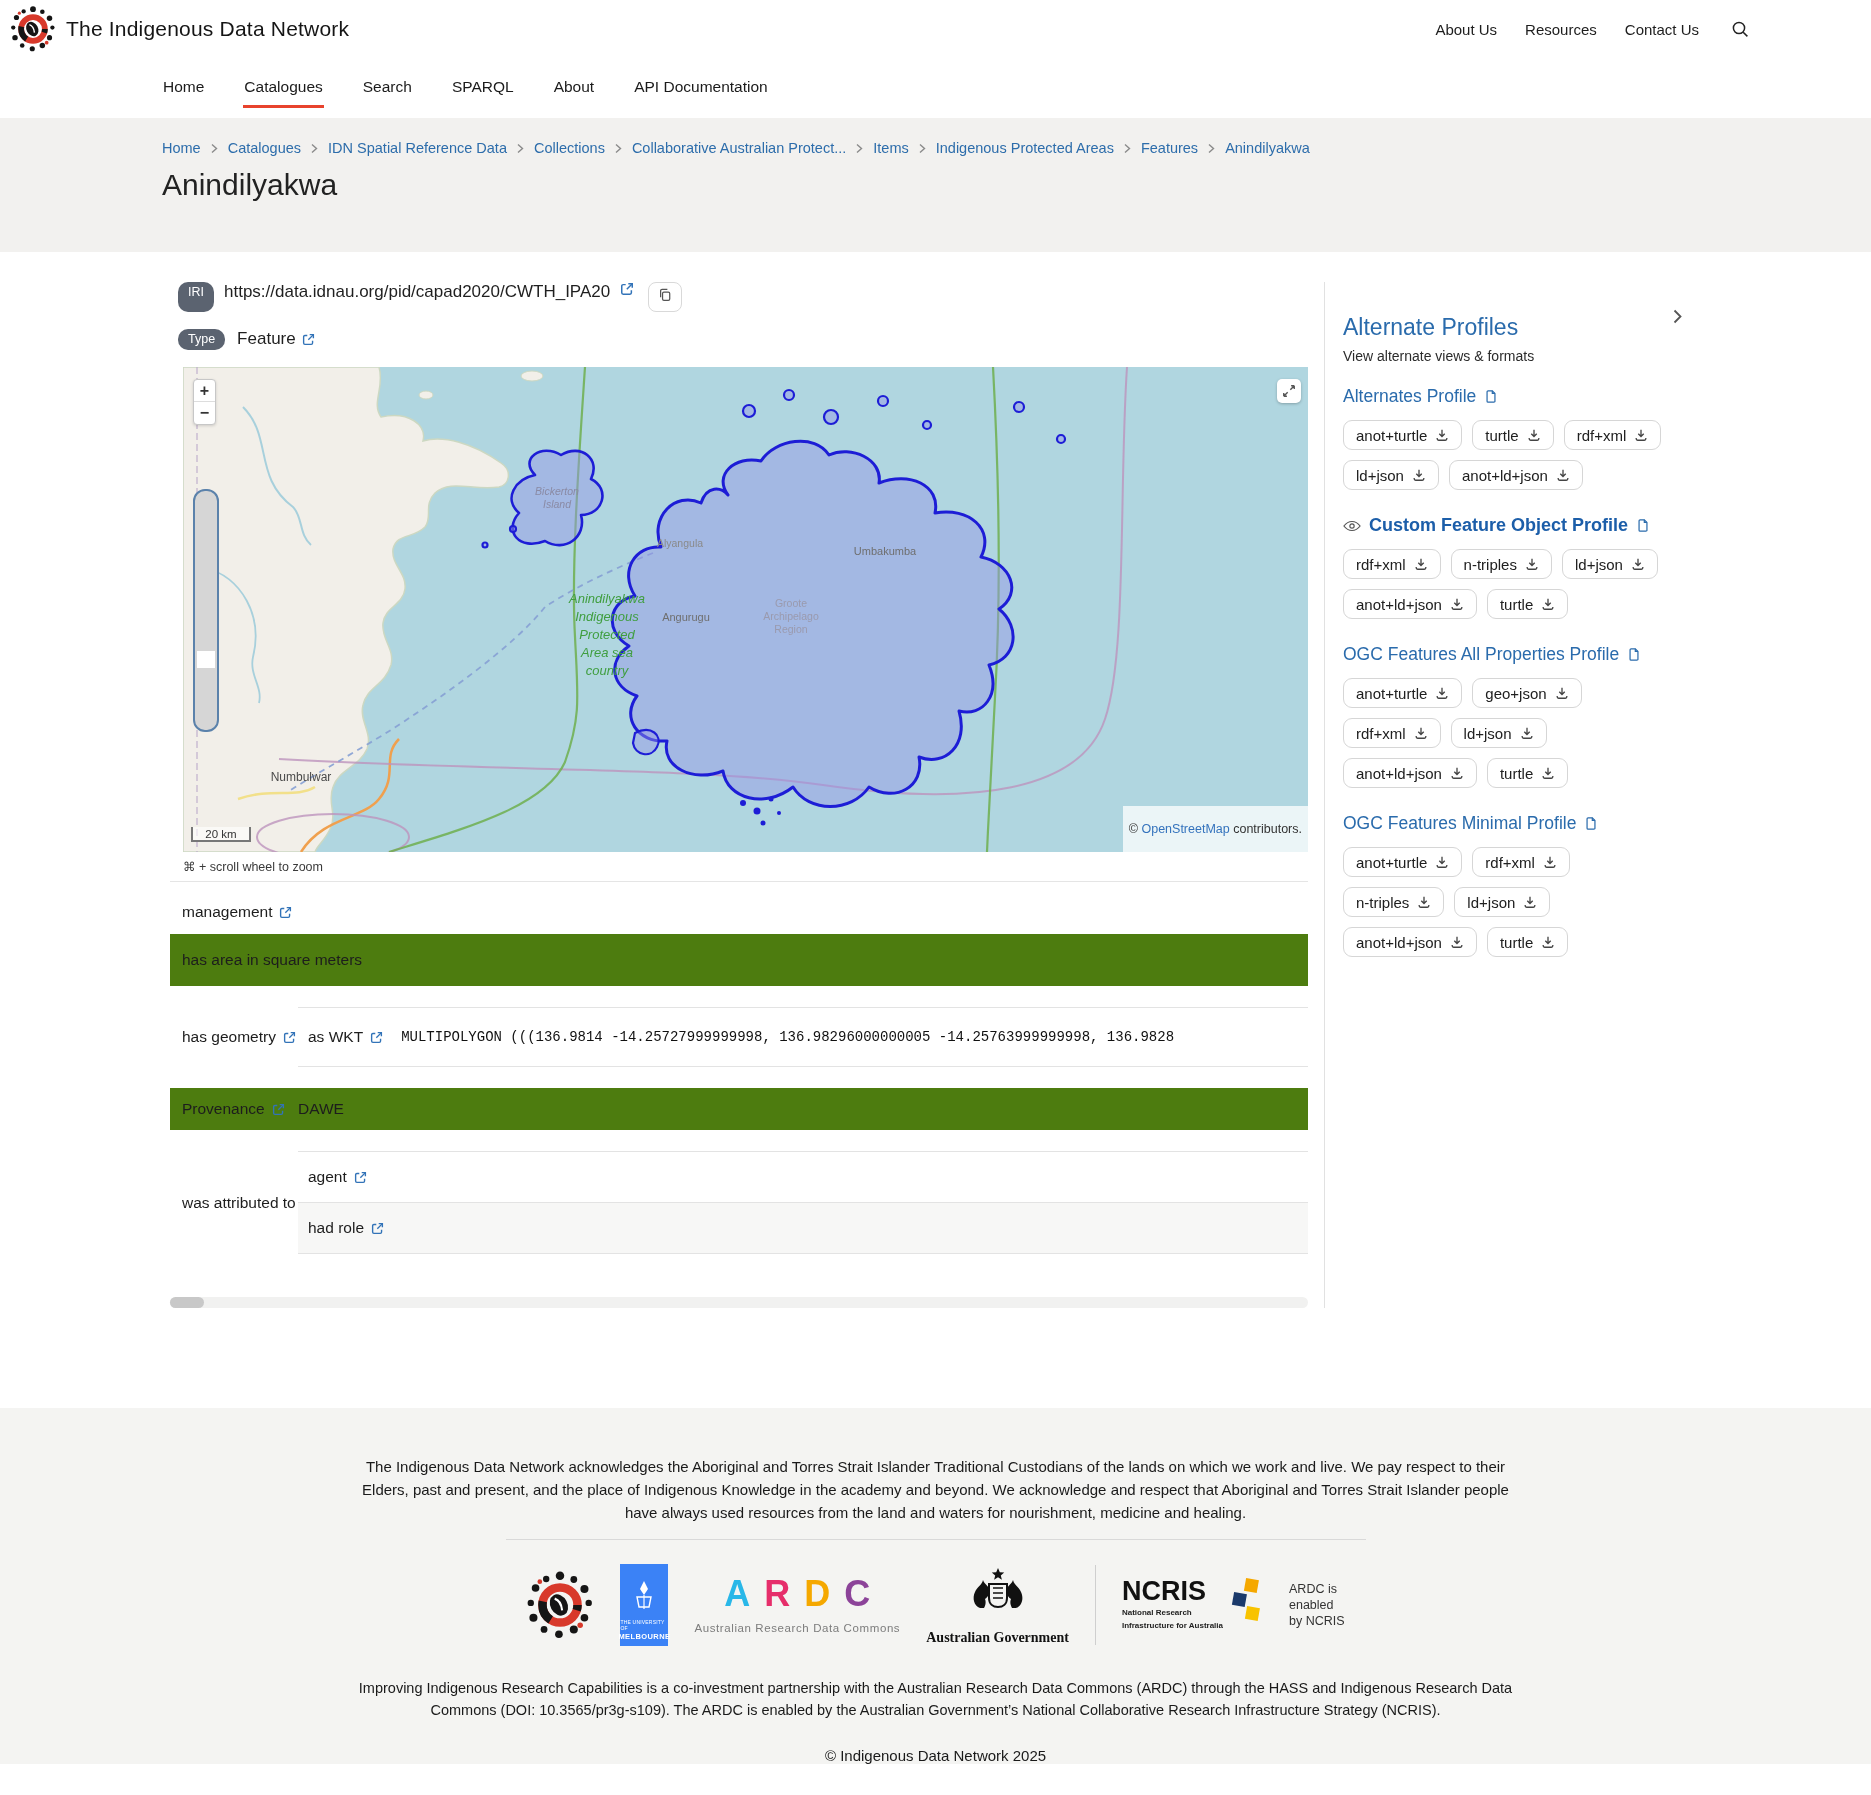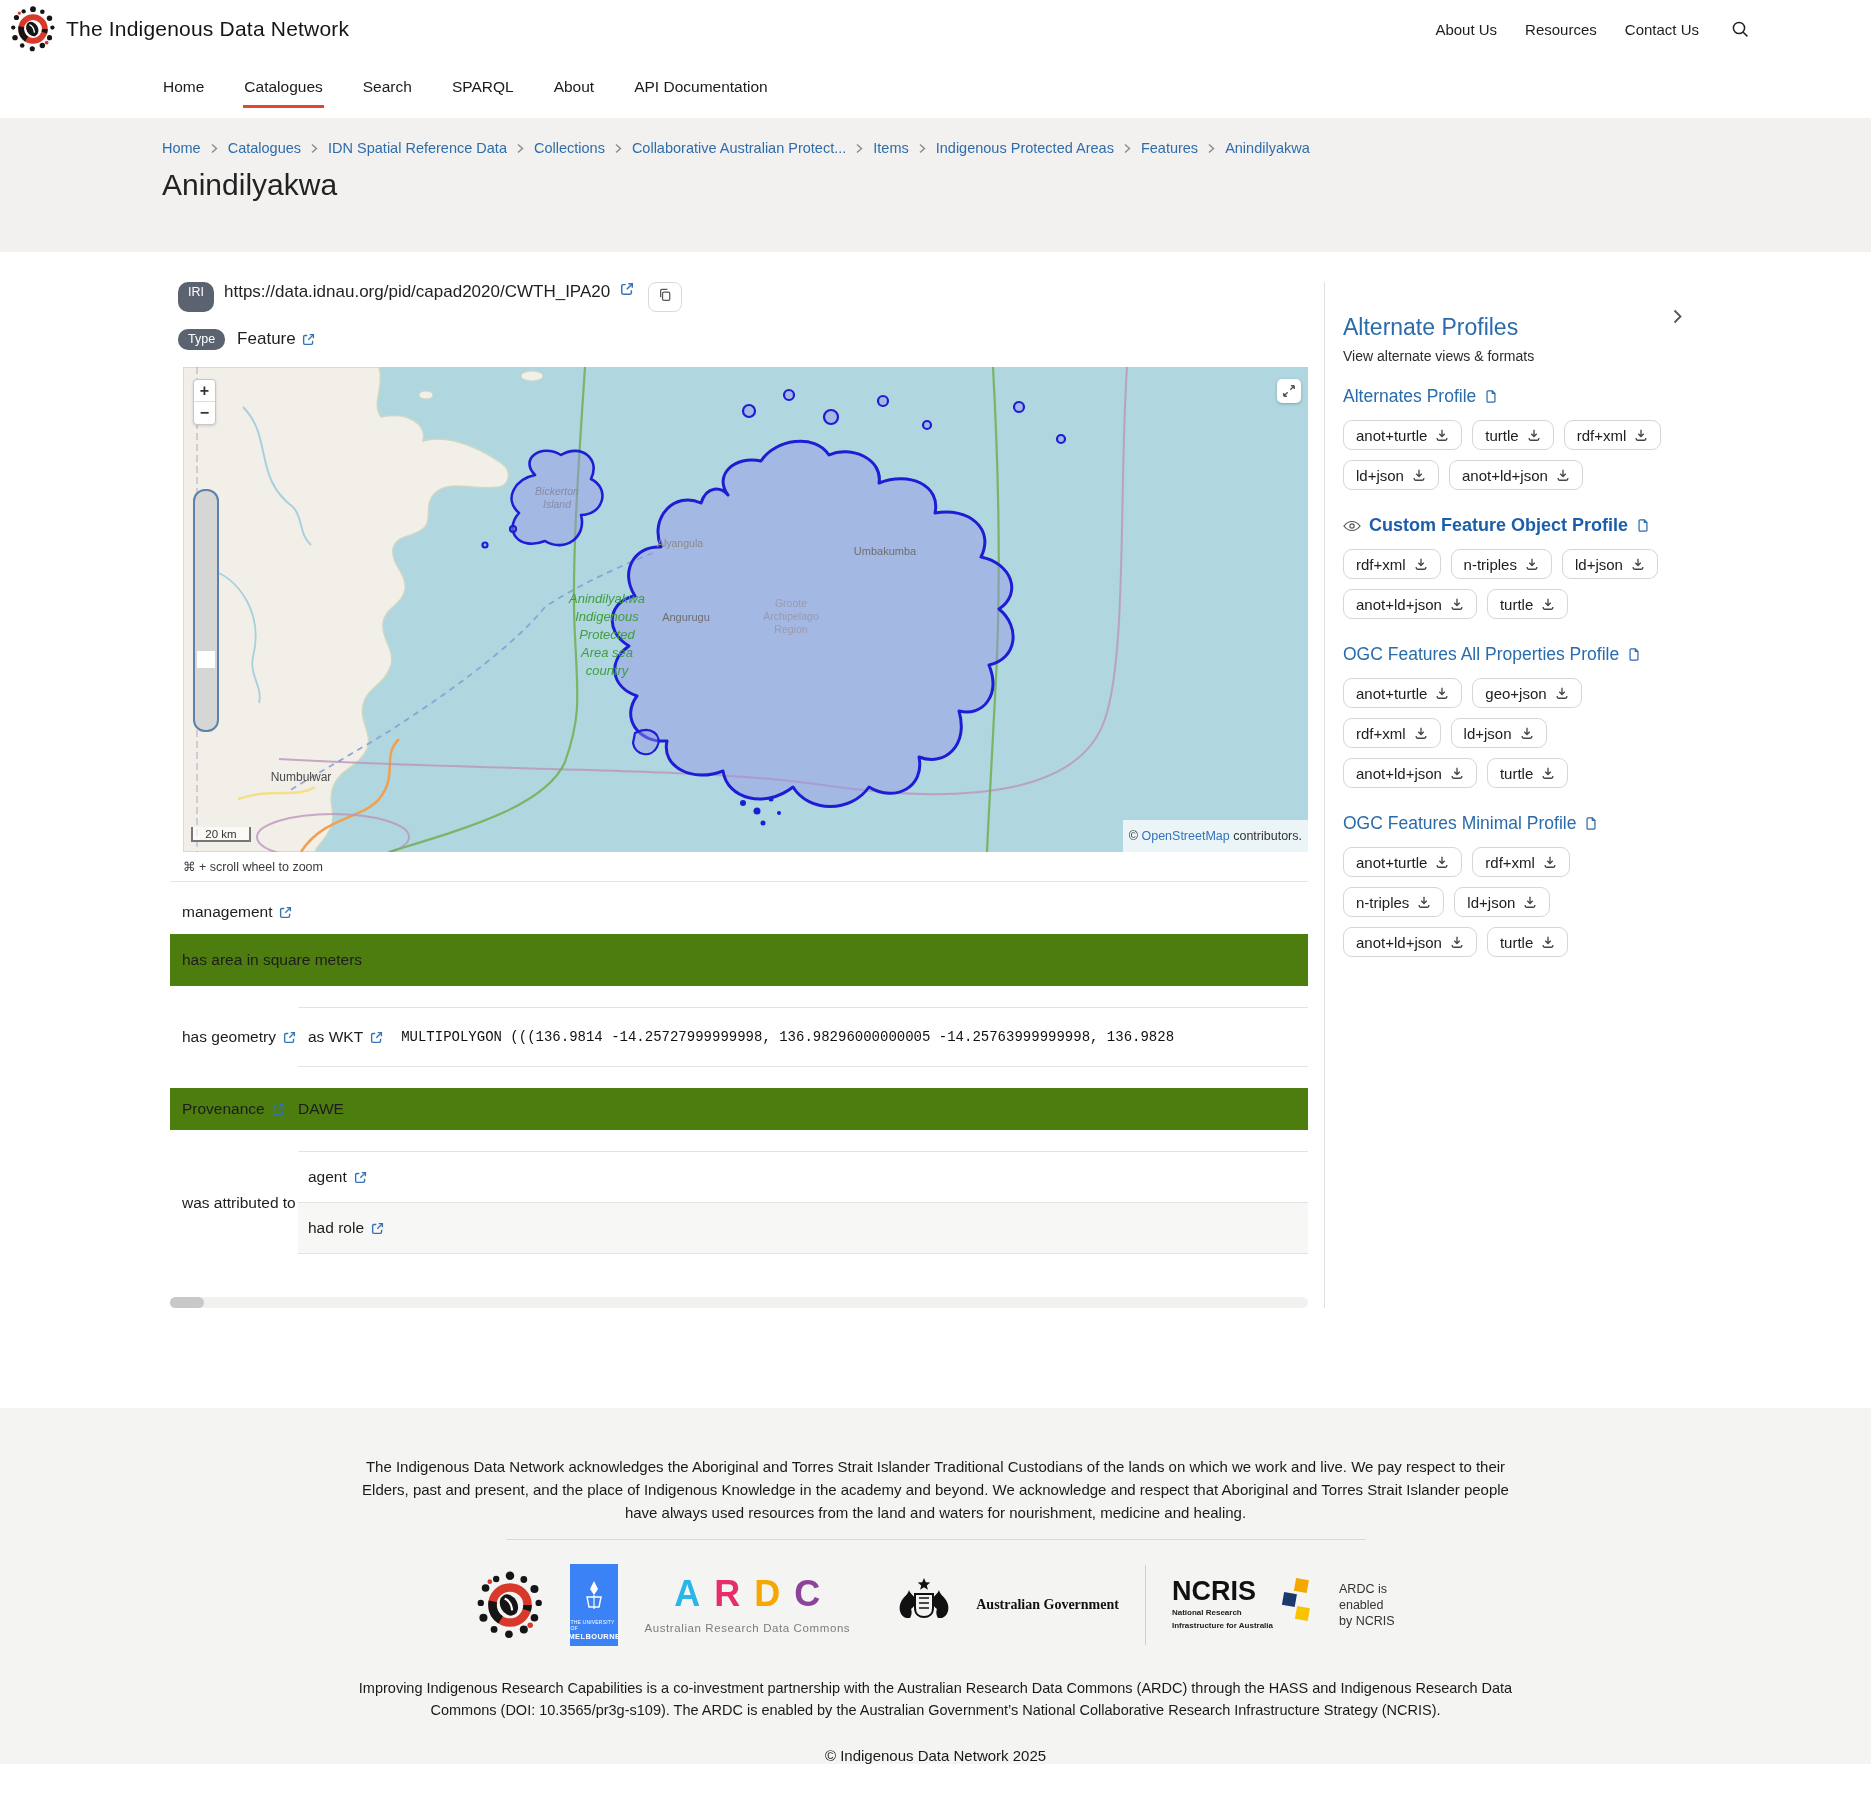--- a/index.html
+++ b/index.html
@@ -49,21 +49,21 @@
   
   .map { position:relative; margin:15px 0 0 13px; width:1125px; height:485px; background:#b0d6e0; overflow:hidden; }
   .map svg.geo { position:absolute; inset:0; }
   .zoom-ctl { position:absolute; left:10px; top:12px; width:23px; border:1px solid #c7c7c7; border-radius:4px; background:#fff; overflow:hidden; box-shadow:0 1px 3px rgba(0,0,0,.15); }
   .zoom-ctl div { height:22px; line-height:21px; text-align:center; font-size:16px; font-weight:bold; color:#333; cursor:pointer; }
   .zoom-ctl div:first-child { border-bottom:1px solid #ddd; }
   .vslider { position:absolute; left:10px; top:122px; width:26px; height:243px; background:#d6d6d6; border:2px solid #5b82ab; border-radius:12px; }
   .vslider .handle { position:absolute; left:2px; right:2px; top:160px; height:17px; background:#fff; }
   .expand-btn { position:absolute; right:7px; top:12px; width:24px; height:24px; background:#fff; border-radius:5px; box-shadow:0 1px 3px rgba(0,0,0,.25); display:flex; align-items:center; justify-content:center; cursor:pointer; }
   .scalebar { position:absolute; left:8px; bottom:10px; width:60px; padding:1px 0 0; text-align:center; font-size:11.5px; color:#333; background:rgba(255,255,255,.6); border:2px solid #777; border-top:none; }
-  .attribution { position:absolute; right:0; bottom:0; background:rgba(255,255,255,.75); padding:9px 6px; font-size:12.5px; color:#333; }
+  .attribution { position:absolute; right:0; bottom:0; background:rgba(255,255,255,.75); padding:16px 6px; font-size:12.5px; color:#333; }
   .attribution a { color:#3473bd; }
   .map-hint { margin:5px 0 0 0; padding:2px 0 7px 13px; font-size:12.5px; color:#3a3a3a; border-bottom:1px solid #e5e5e5; width:1138px; }
 
   
   .ptable { margin-top:8px; width:1138px; font-size:15.5px; }
   .prow { display:flex; }
   .prow.gray { background:#4d7c0f; }
   .plabel { width:128px; flex:none; padding-left:12px; display:flex; align-items:center; gap:7px; color:#1d1d1d; }
   .plabel span { white-space:nowrap; }
   .pval { flex:1; min-width:0; white-space:nowrap; overflow:hidden; }
@@ -101,21 +101,21 @@
   .uom { width:48px; height:82px; background:#3b82f6; display:flex; flex-direction:column; align-items:center; justify-content:flex-end; padding-bottom:5px; }
   .uom-l1 { color:#fff; font-size:5px; letter-spacing:.2px; }
   .uom-l2 { color:#fff; font-size:7.5px; font-weight:bold; letter-spacing:.4px; margin-top:1px; }
   .ardc { display:flex; flex-direction:column; align-items:center; gap:10px; }
   .ardc-letters { display:flex; gap:14px; font-weight:bold; font-size:36px; line-height:1; }
   .ardc-letters span:nth-child(1){ color:#29b7e8; }
   .ardc-letters span:nth-child(2){ color:#e62e6b; }
   .ardc-letters span:nth-child(3){ color:#f5a800; }
   .ardc-letters span:nth-child(4){ color:#8c4399; }
   .ardc-caption { font-size:11.5px; color:#7c7c7c; letter-spacing:.6px; }
-  .ausgov { display:flex; flex-direction:row; align-items:center; gap:4px; }
+  .ausgov { display:flex; flex-direction:column; align-items:center; gap:4px; }
   .ausgov-caption { font-family:"Liberation Serif", serif; font-weight:bold; font-size:14px; color:#111; }
   .logo-divider { width:1px; height:80px; background:#cfcfcf; }
   .ncris { display:flex; align-items:flex-start; gap:6px; }
   .ncris-name { font-size:27px; font-weight:bold; color:#111; line-height:1; }
   .ncris-cap { font-size:8px; color:#222; line-height:1.25; margin-top:3px; font-weight:bold; }
   .enabled-note { font-size:12.5px; color:#333; white-space:pre-line; line-height:1.3; }
   .partnership { margin-top:30px; width:1200px; margin-left:auto; margin-right:auto; text-align:center; font-size:14.5px; line-height:1.5; color:#1a1a1a; }
   .copyright { margin-top:26px; text-align:center; font-size:15px; color:#1a1a1a; }
 </style>
 </head>

